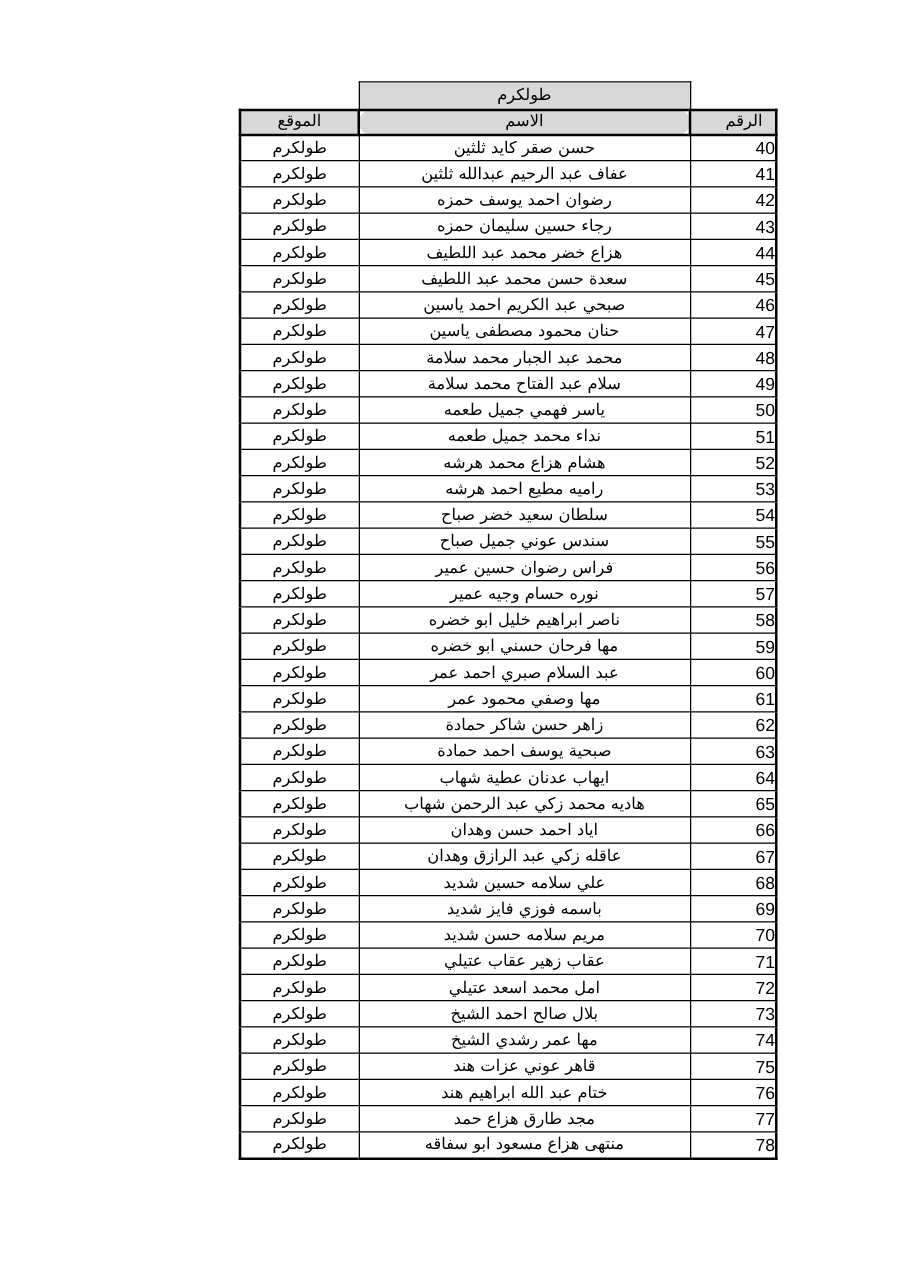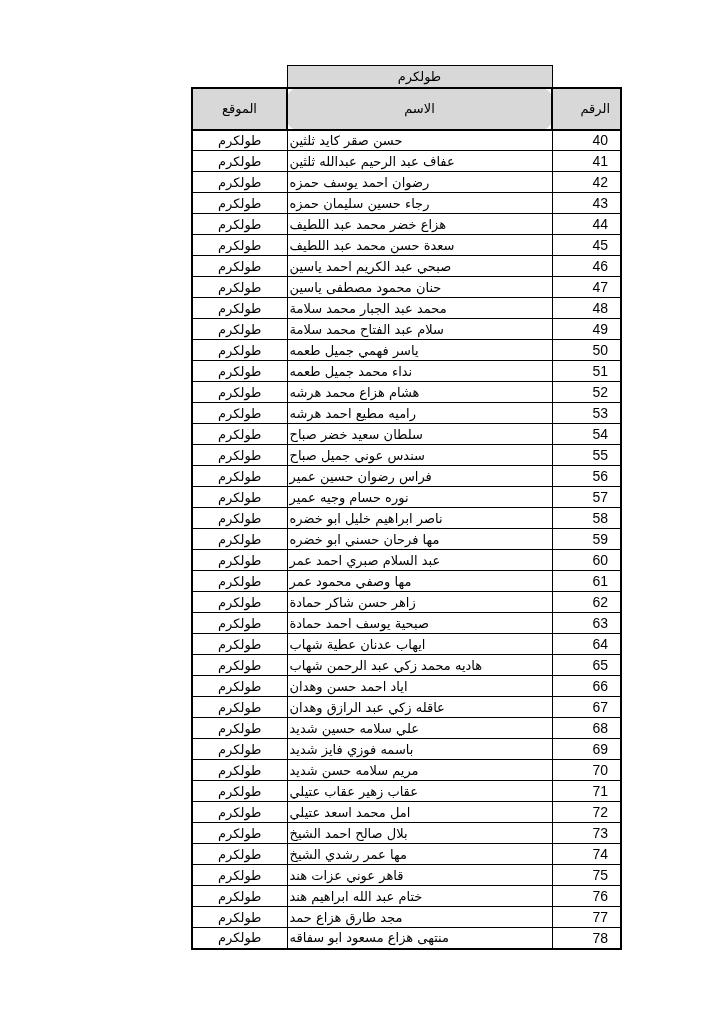--- a/index.html
+++ b/index.html
@@ -42,36 +42,35 @@
   tr.title-row{height:22px;}
   tr.title-row td.blank{border:none;background:transparent;}
   td.title-cell{
     background:var(--hbg);
     text-align:center;
   }
   
   tr.header-row td{
     background:var(--hbg);
     border-width:2px;
-    height:42px;
+    height:20px;
   }
   tr.header-row td.h-num{text-align:right;padding-right:10px;}
   tr.header-row td.h-name{text-align:center;border-radius:11px;}
   tr.header-row td.h-loc{text-align:center;}
   
   tbody.data td{height:21px;}
   td.c-num{
     border-right-width:2px;
     text-align:right;
-    padding-right:12px;
     font-family:"Liberation Sans",sans-serif;
     font-size:14px;
   }
   td.c-name{
-    text-align:left;
+    text-align:center;
     padding:0 2px;
   }
   td.c-loc{
     border-left-width:2px;
     text-align:center;
   }
   tbody.data tr:last-child td{border-bottom-width:2px;}
 </style>
 </head>
 <body>

